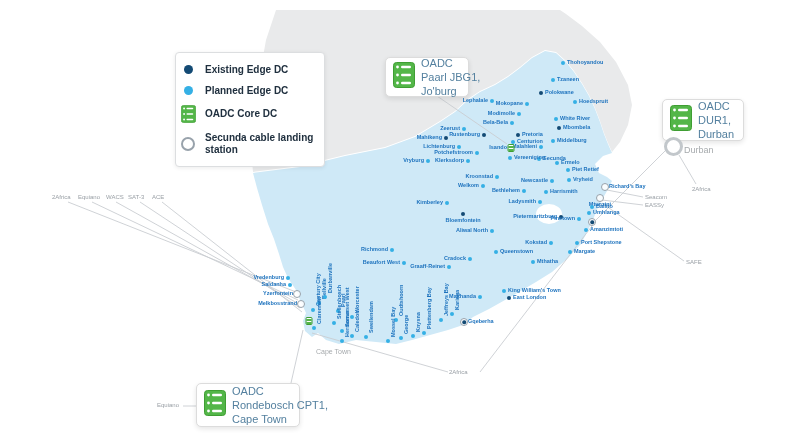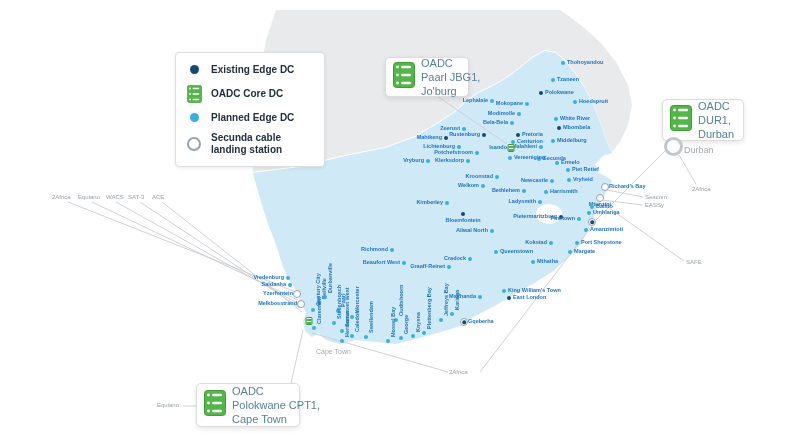--- a/index.html
+++ b/index.html
@@ -25,21 +25,21 @@
   .lbl.l{right:4px;top:-2.6px;}
   .lbl.b{top:4px;left:0;transform:translateX(-50%);}
   .lbl.v{left:3px;top:-4px;transform:rotate(-90deg);transform-origin:0 0;}
 
   .cable-lbl{position:absolute;font-size:6px;line-height:1;color:#9aa0a6;white-space:nowrap;}
   .place-lbl{position:absolute;line-height:1;color:#a6aaad;white-space:nowrap;}
 
   
   .legend{position:absolute;left:175px;top:52px;width:150px;box-sizing:border-box;background:#fff;
           border:1px solid #dcdee0;border-radius:4px;box-shadow:0 1px 4px rgba(0,0,0,.08);
-          padding:11px 10px;display:flex;flex-direction:column;gap:9px;justify-content:center;}
+          padding:11px 4px;display:flex;flex-direction:column;gap:9px;justify-content:center;}
   .leg-item{display:flex;align-items:center;gap:9px;font-size:10px;font-weight:600;color:#20303f;line-height:1.15;}
   .leg-ic{width:16px;display:flex;justify-content:center;align-items:center;flex:0 0 16px;}
   .leg-dot{width:9px;height:9px;border-radius:50%;display:block;}
   .leg-dot.e{background:#134a74;}
   .leg-dot.p{background:#35b0e5;}
   .leg-ring{width:10px;height:10px;border-radius:50%;border:2px solid #98a2ab;background:#fff;display:block;}
 
   
   .callout{position:absolute;box-sizing:border-box;background:#fff;border:1px solid #dcdcdc;border-radius:5px;
            box-shadow:0 2px 5px rgba(0,0,0,.10);display:flex;align-items:center;gap:6px;padding:5px 7px;}
@@ -418,39 +418,39 @@
 
   <div class="legend">
     <div class="leg-item">
       <span class="leg-ic">
           <span class="leg-dot e"></span>
         </span>
       <span>Existing Edge DC</span>
     </div>
     <div class="leg-item">
       <span class="leg-ic">
+          <span class="leg-dot p"></span>
+        </span>
+      <span>Planned Edge DC</span>
+    </div>
+    <div class="leg-item">
+      <span class="leg-ic">
         <svg width="15" height="18" viewBox="0 0 22 26">
           <rect x="0.5" y="0.5" width="21" height="25" rx="3" fill="#53b648" stroke="#3f9e33"></rect>
           <g fill="#ffffff">
             <circle cx="4.5" cy="5" r="1.4"></circle>
               <rect x="8" y="3.8" width="10" height="2.4" rx="1.2"></rect>
             <circle cx="4.5" cy="13" r="1.4"></circle>
               <rect x="8" y="11.8" width="10" height="2.4" rx="1.2"></rect>
             <circle cx="4.5" cy="21" r="1.4"></circle>
               <rect x="8" y="19.8" width="10" height="2.4" rx="1.2"></rect>
           </g>
         </svg>
       </span>
       <span>OADC Core DC</span>
-    </div>
-    <div class="leg-item">
-      <span class="leg-ic">
-          <span class="leg-dot p"></span>
-        </span>
-      <span>Planned Edge DC</span>
     </div>
     <div class="leg-item">
       <span class="leg-ic">
           <span class="leg-ring"></span>
         </span>
       <span>Secunda cable landing station</span>
     </div>
   </div>
 
   <div class="callout" id="co-jbg">
@@ -505,18 +505,18 @@
             <rect x="8" y="3.8" width="10" height="2.4" rx="1.2"></rect>
           <circle cx="4.5" cy="13" r="1.4"></circle>
             <rect x="8" y="11.8" width="10" height="2.4" rx="1.2"></rect>
           <circle cx="4.5" cy="21" r="1.4"></circle>
             <rect x="8" y="19.8" width="10" height="2.4" rx="1.2"></rect>
         </g>
       </svg>
     </span>
     <span class="co-text">
       <span>OADC</span>
-      <span>Polokwane CPT1,</span>
+      <span>Rondebosch CPT1,</span>
       <span>Cape Town</span>
     </span>
   </div>
 
 </div>
 
 </body></html>

